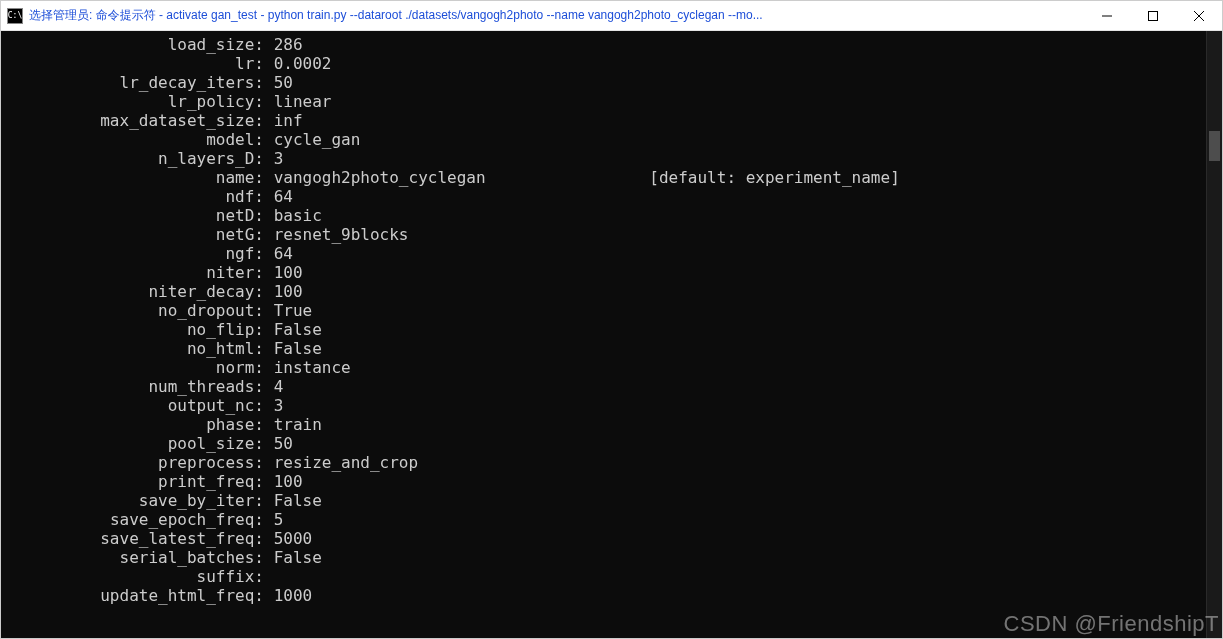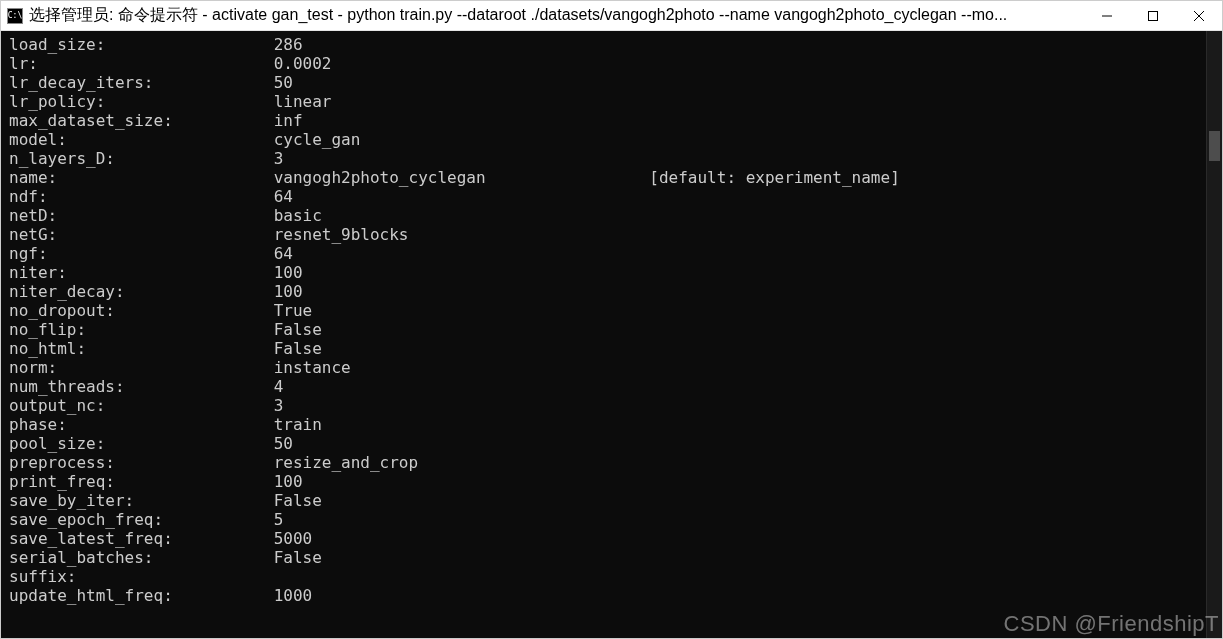--- a/index.html
+++ b/index.html
@@ -40,22 +40,22 @@
       display: flex;
       align-items: center;
       justify-content: center;
       font-size: 8px;
       color: #fff;
       font-family: monospace;
       border: 1px solid #888;
     }
     .titlebar-text {
       flex: 1;
-      font-size: 16px;
-      color: #000000;
+      font-size: 12px;
+      color: #1d4ed8;
       white-space: nowrap;
       overflow: hidden;
       text-overflow: ellipsis;
     }
     .titlebar-controls {
       display: flex;
       height: 100%;
     }
     .titlebar-btn {
       width: 46px;
@@ -103,21 +103,21 @@
       top: 100px;
       height: 30px;
       background: #4d4d4d;
     }
     .param-row {
       display: block;
     }
     .param-key {
       display: inline-block;
       width: 255px;
-      text-align: left;
+      text-align: right;
     }
     .param-val {
       display: inline-block;
       text-align: right;
     }
     .watermark {
       position: absolute;
       right: 4px;
       bottom: 2px;
       font-size: 22px;

